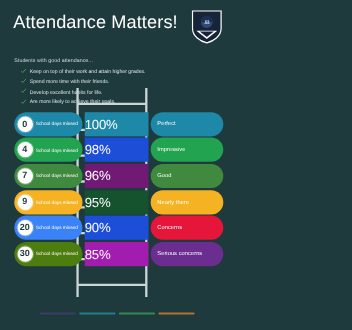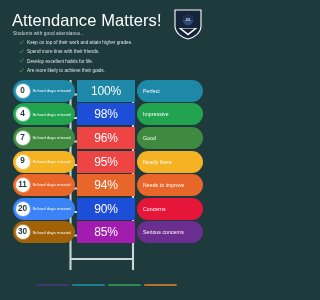--- a/index.html
+++ b/index.html
@@ -9,21 +9,21 @@
     font-family:"Liberation Sans", sans-serif;
     overflow:hidden;
     position:relative;
   }
   .poster { position:relative; width:212px; height:300px; box-sizing:border-box; }
 
   
   .header { position:relative; padding:11px 12px 0 12px; }
   .title {
     color:#ffffff; font-size:16.5px; font-weight:400;
-    letter-spacing:0.1px; line-height:1.1; margin:0 0 2px 0;
+    letter-spacing:0.1px; line-height:1.1; margin:0 0 24px 0;
   }
   .intro { color:#cfdcdc; font-size:4.8px; margin:0 0 4px 1px; letter-spacing:.05px; }
   .bullets { list-style:none; margin:0; padding:0; }
   .bullets li {
     display:flex; align-items:flex-start; gap:3px;
     color:#dbe6e6; font-size:4.7px; line-height:1.25;
     margin-bottom:3.4px; padding-left:7px;
   }
   .tick { width:5px; height:5px; flex:0 0 5px; position:relative; top:-0.2px; }
   .tick svg { display:block; }
@@ -48,21 +48,21 @@
   }
   .bubble {
     width:14px; height:14px; border-radius:50%;
     background:#ffffff; display:flex; align-items:center; justify-content:center;
     flex:0 0 14px; box-shadow:0 0 0 1px rgba(255,255,255,.25);
   }
   .bubble span { font-size:8.2px; font-weight:700; line-height:1; }
   .dm { margin-left:3px; color:#ffffff; font-size:4.3px; line-height:1.3; }
   .seg-mid {
     position:relative; z-index:2; width:58px; margin-left:2px;
-    display:flex; align-items:center; justify-content:center;
+    display:flex; align-items:center; justify-content:flex-start;
   }
   .pct { color:#ffffff; font-size:12px; font-weight:400; letter-spacing:-.2px; }
   .seg-right {
     position:relative; z-index:3; flex:1 1 auto; margin-left:2px;
     border-radius:11px; display:flex; align-items:center; padding-left:6px;
     box-sizing:border-box;
   }
   .seg-right span { color:#ffffff; font-size:5.2px; letter-spacing:.05px; }
 
   
@@ -168,71 +168,57 @@
           <span>Impressive</span>
         </div>
       </div>
       <div class="row">
         <div class="seg-left" style="background:#3f8a3f">
           <div class="bubble">
             <span style="color:#1e3a3c">7</span>
           </div>
           <div class="dm">School days missed</div>
         </div>
-        <div class="seg-mid" style="background:#ef4444">
+        <div class="seg-mid" style="background:#701a75">
           <div class="pct">96%</div>
         </div>
         <div class="seg-right" style="background:#3f8a3f">
           <span>Good</span>
         </div>
       </div>
       <div class="row">
         <div class="seg-left" style="background:#f5b324">
           <div class="bubble">
             <span style="color:#1e3a3c">9</span>
           </div>
           <div class="dm">School days missed</div>
         </div>
-        <div class="seg-mid" style="background:#ef4444">
+        <div class="seg-mid" style="background:#14532d">
           <div class="pct">95%</div>
         </div>
         <div class="seg-right" style="background:#f5b324">
           <span>Nearly there</span>
         </div>
       </div>
       <div class="row">
-        <div class="seg-left" style="background:#e8662a">
-          <div class="bubble">
-            <span style="color:#1e3a3c">11</span>
-          </div>
-          <div class="dm">School days missed</div>
-        </div>
-        <div class="seg-mid" style="background:#e8662a">
-          <div class="pct">94%</div>
-        </div>
-        <div class="seg-right" style="background:#e8662a">
-          <span>Needs to improve</span>
-        </div>
-      </div>
-      <div class="row">
         <div class="seg-left" style="background:#3b82f6">
           <div class="bubble">
             <span style="color:#1e3a3c">20</span>
           </div>
           <div class="dm">School days missed</div>
         </div>
         <div class="seg-mid" style="background:#1d4ed8">
           <div class="pct">90%</div>
         </div>
         <div class="seg-right" style="background:#e5163a">
           <span>Concerns</span>
         </div>
       </div>
       <div class="row">
-        <div class="seg-left" style="background:#a16207">
+        <div class="seg-left" style="background:#4d7c0f">
           <div class="bubble">
             <span style="color:#1e3a3c">30</span>
           </div>
           <div class="dm">School days missed</div>
         </div>
         <div class="seg-mid" style="background:#a21caf">
           <div class="pct">85%</div>
         </div>
         <div class="seg-right" style="background:#6b2d8f">
           <span>Serious concerns</span>

